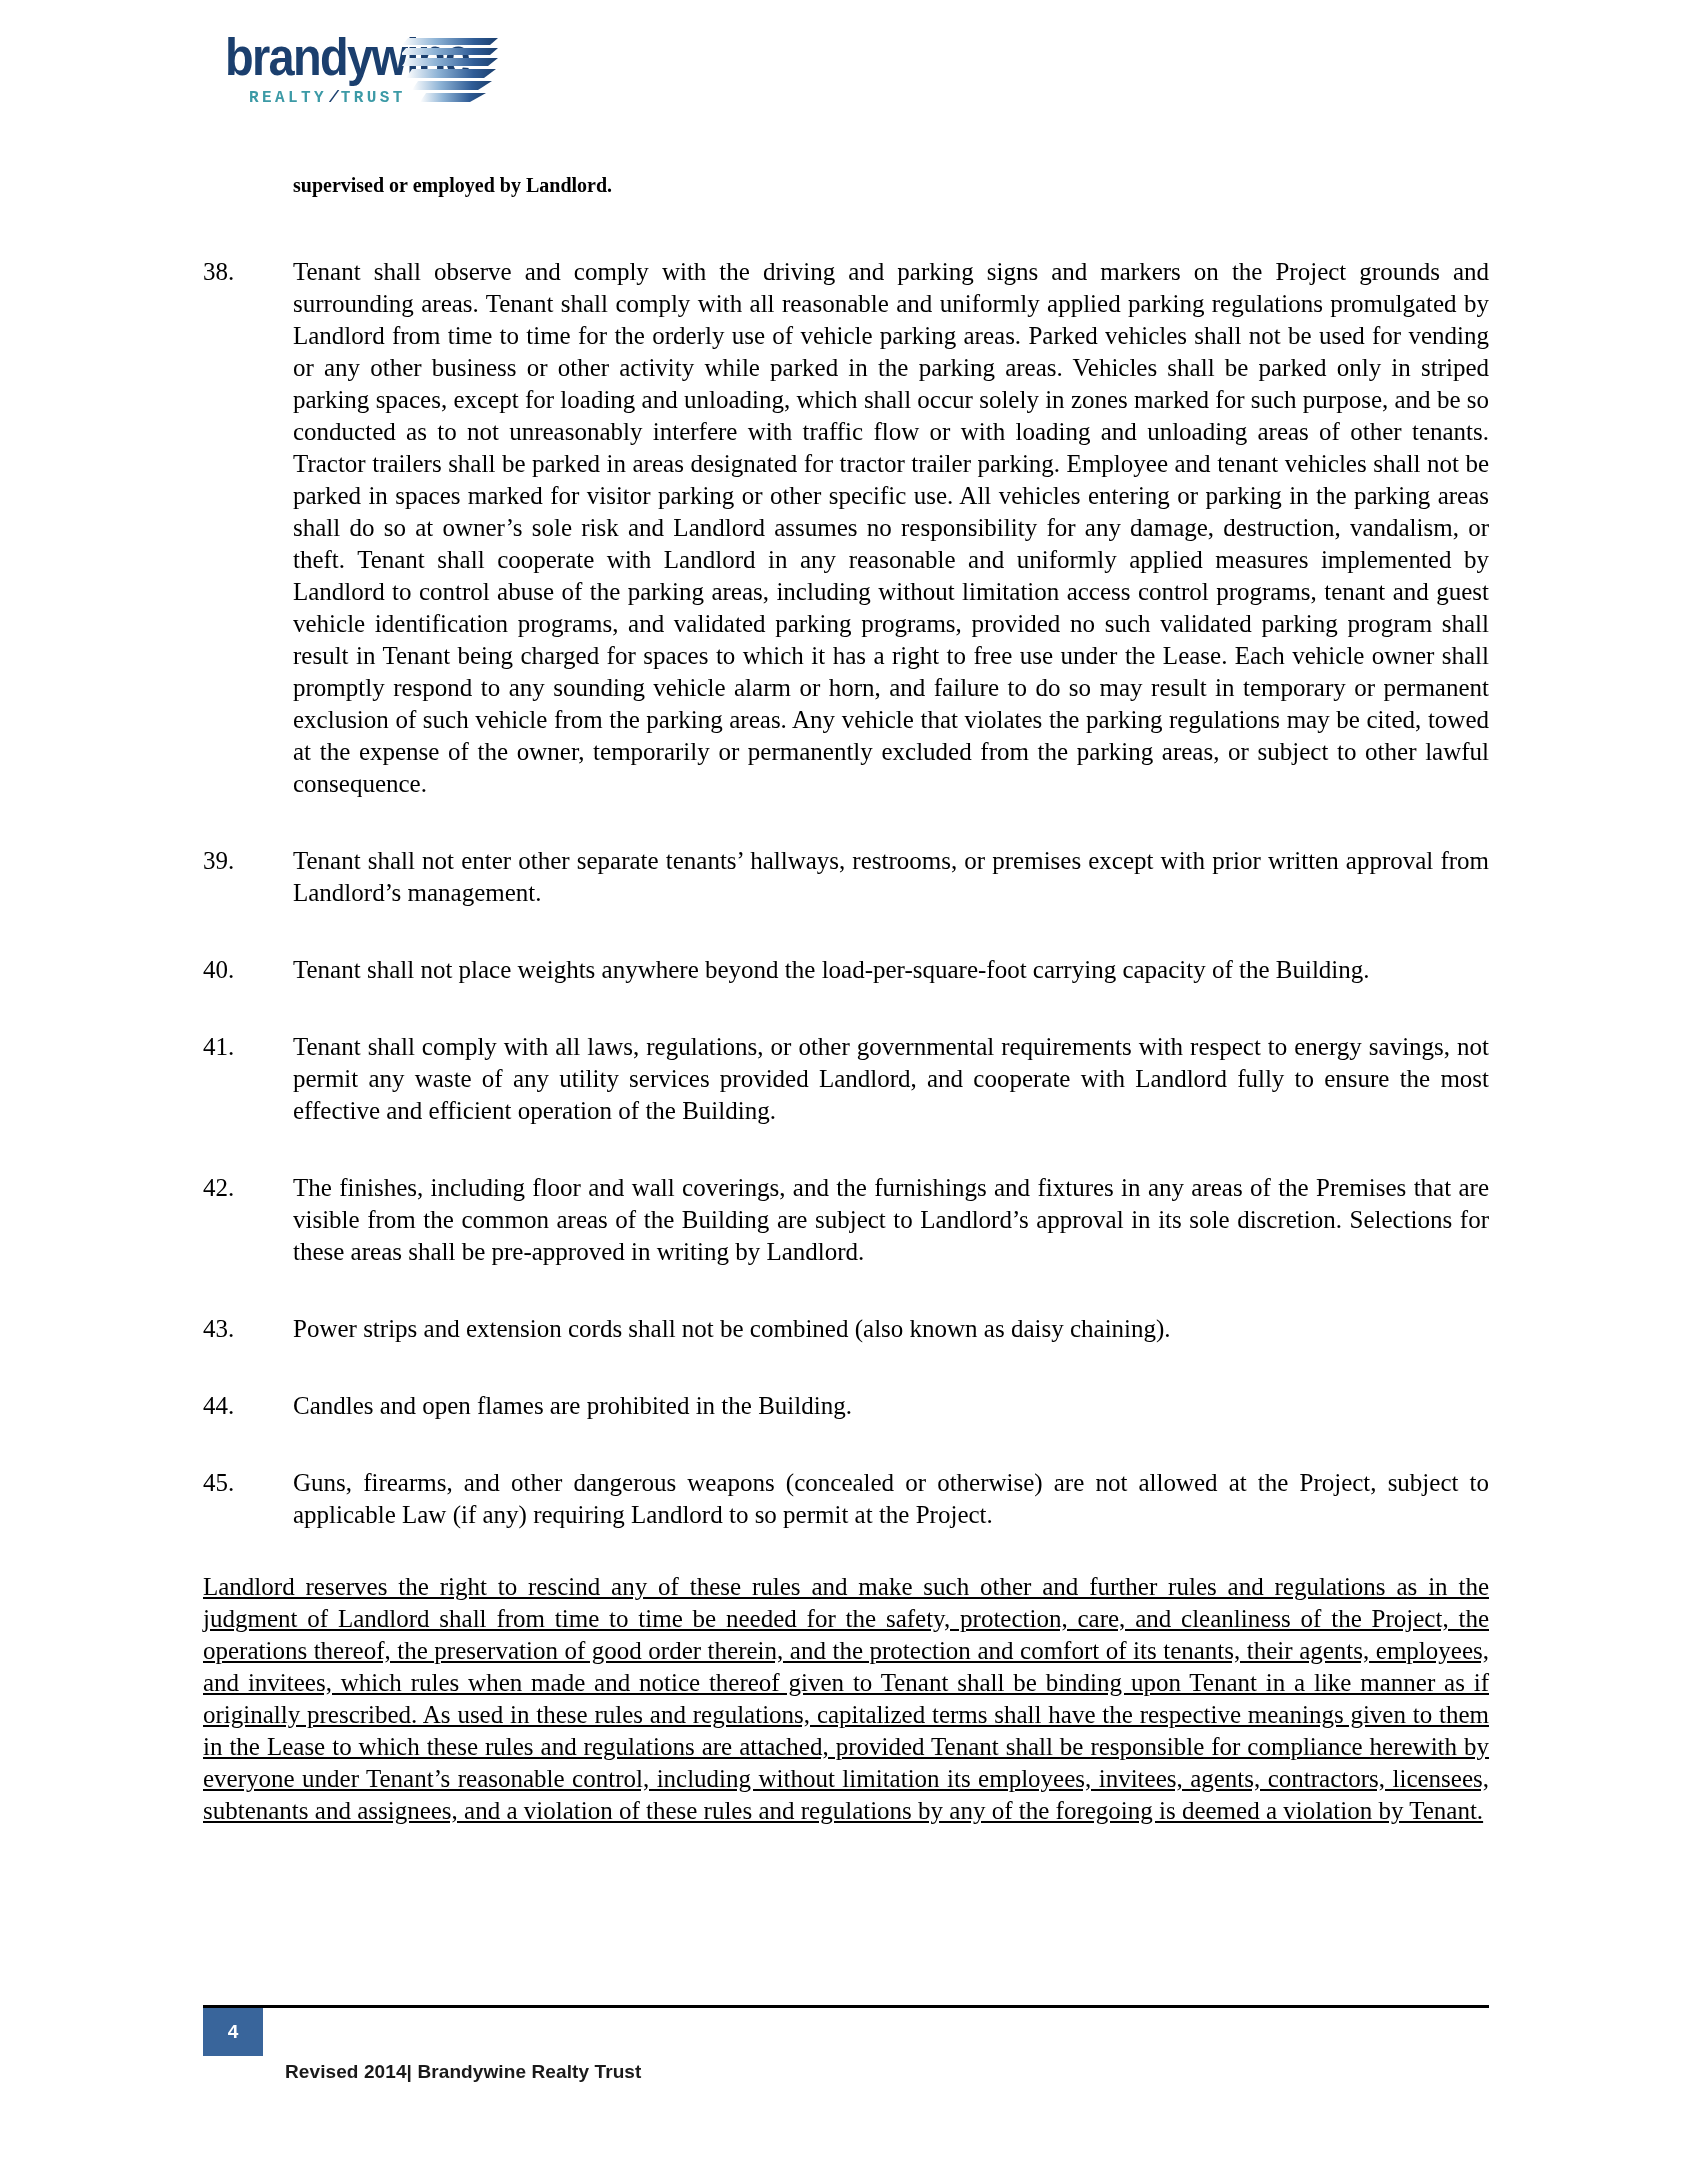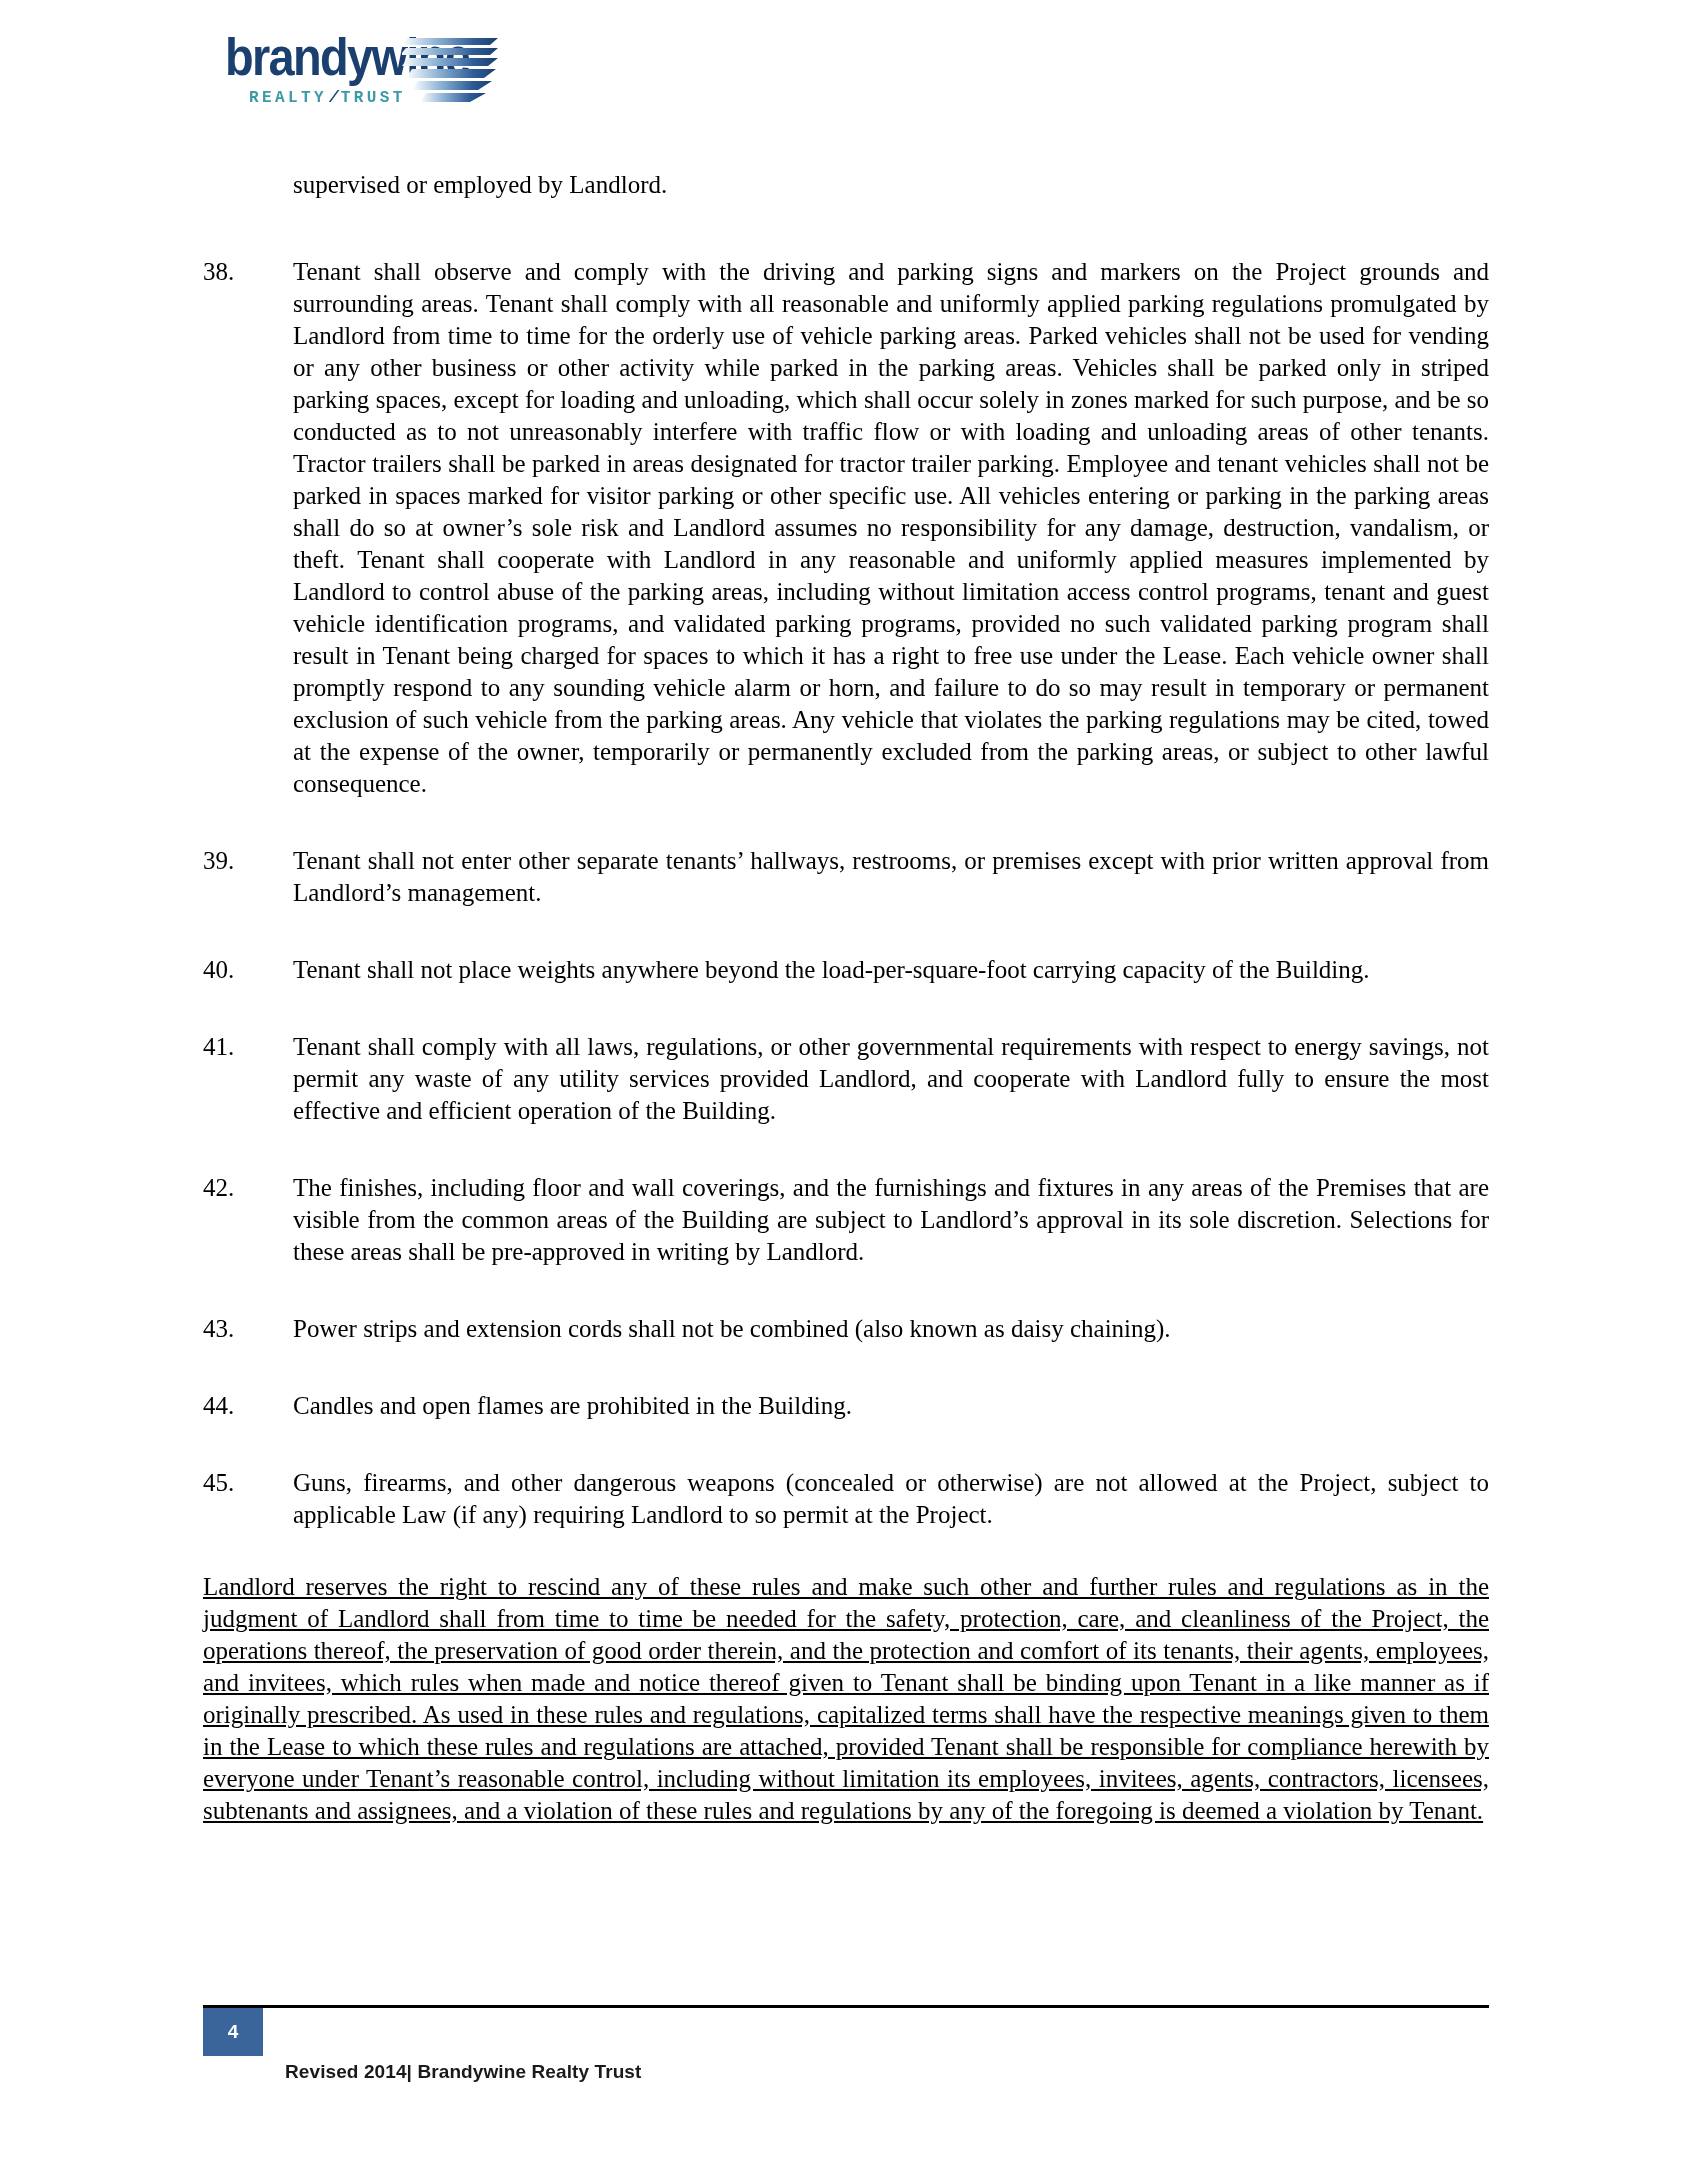--- a/index.html
+++ b/index.html
@@ -83,23 +83,24 @@
   
   .content {
     position: absolute;
     left: 203px;
     top: 169px;
     width: 1286px;
   }
 
   .lead-line {
     text-align: justify;
-    font-size: 25px;
+    font-size: 20px;
     line-height: 32px;
     margin: 0 0 0 90px;
+    font-weight: bold;
   }
 
   .rule-item {
     display: block;
     position: relative;
     margin-top: 45px;
     padding-left: 90px;
     font-size: 25px;
     line-height: 32px;
     text-align: justify;

